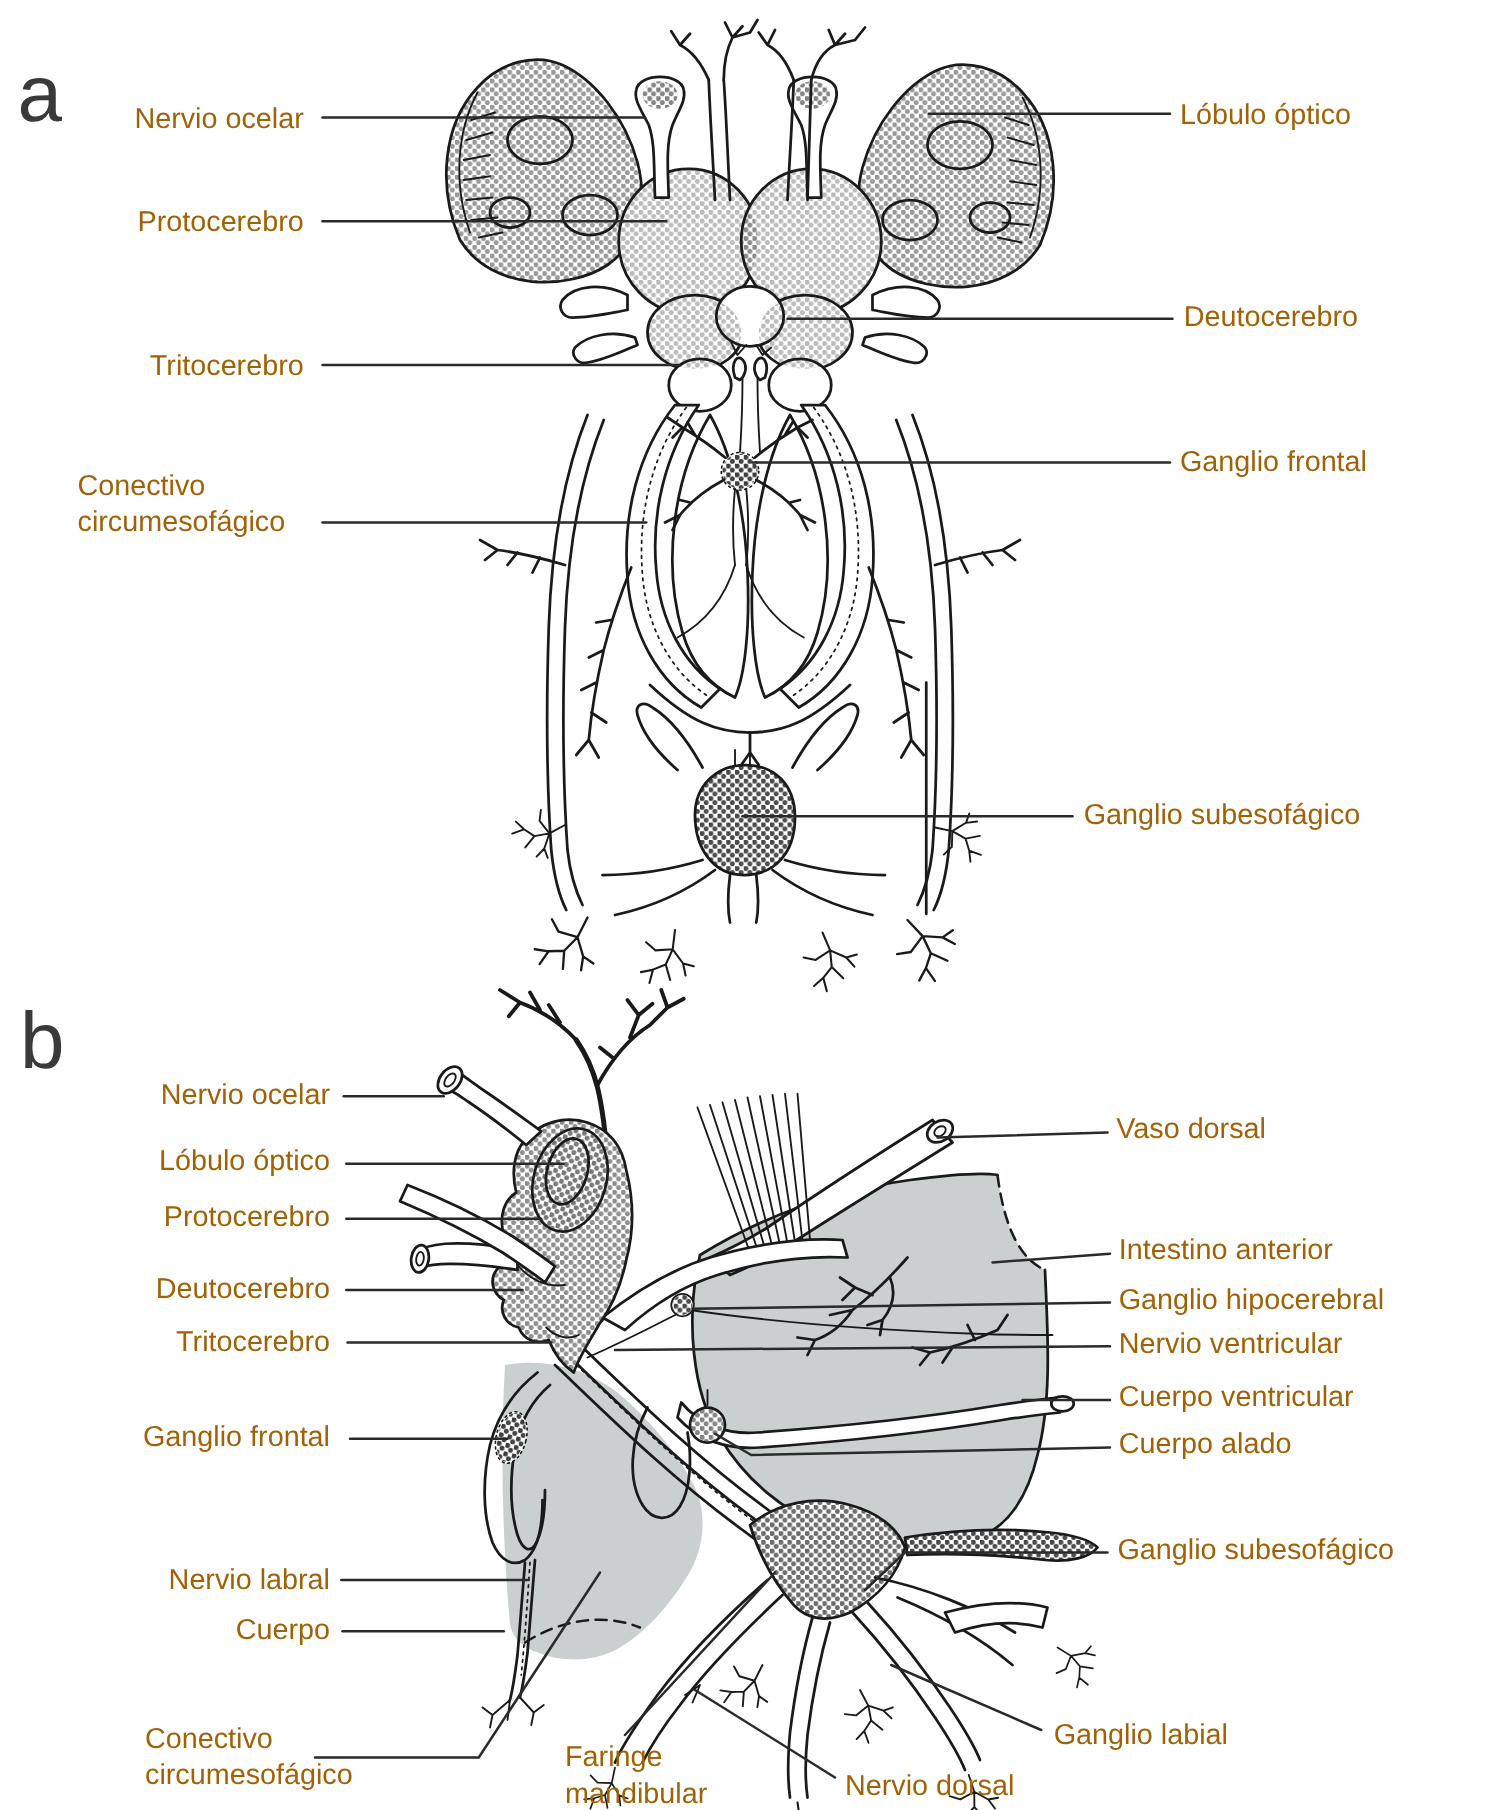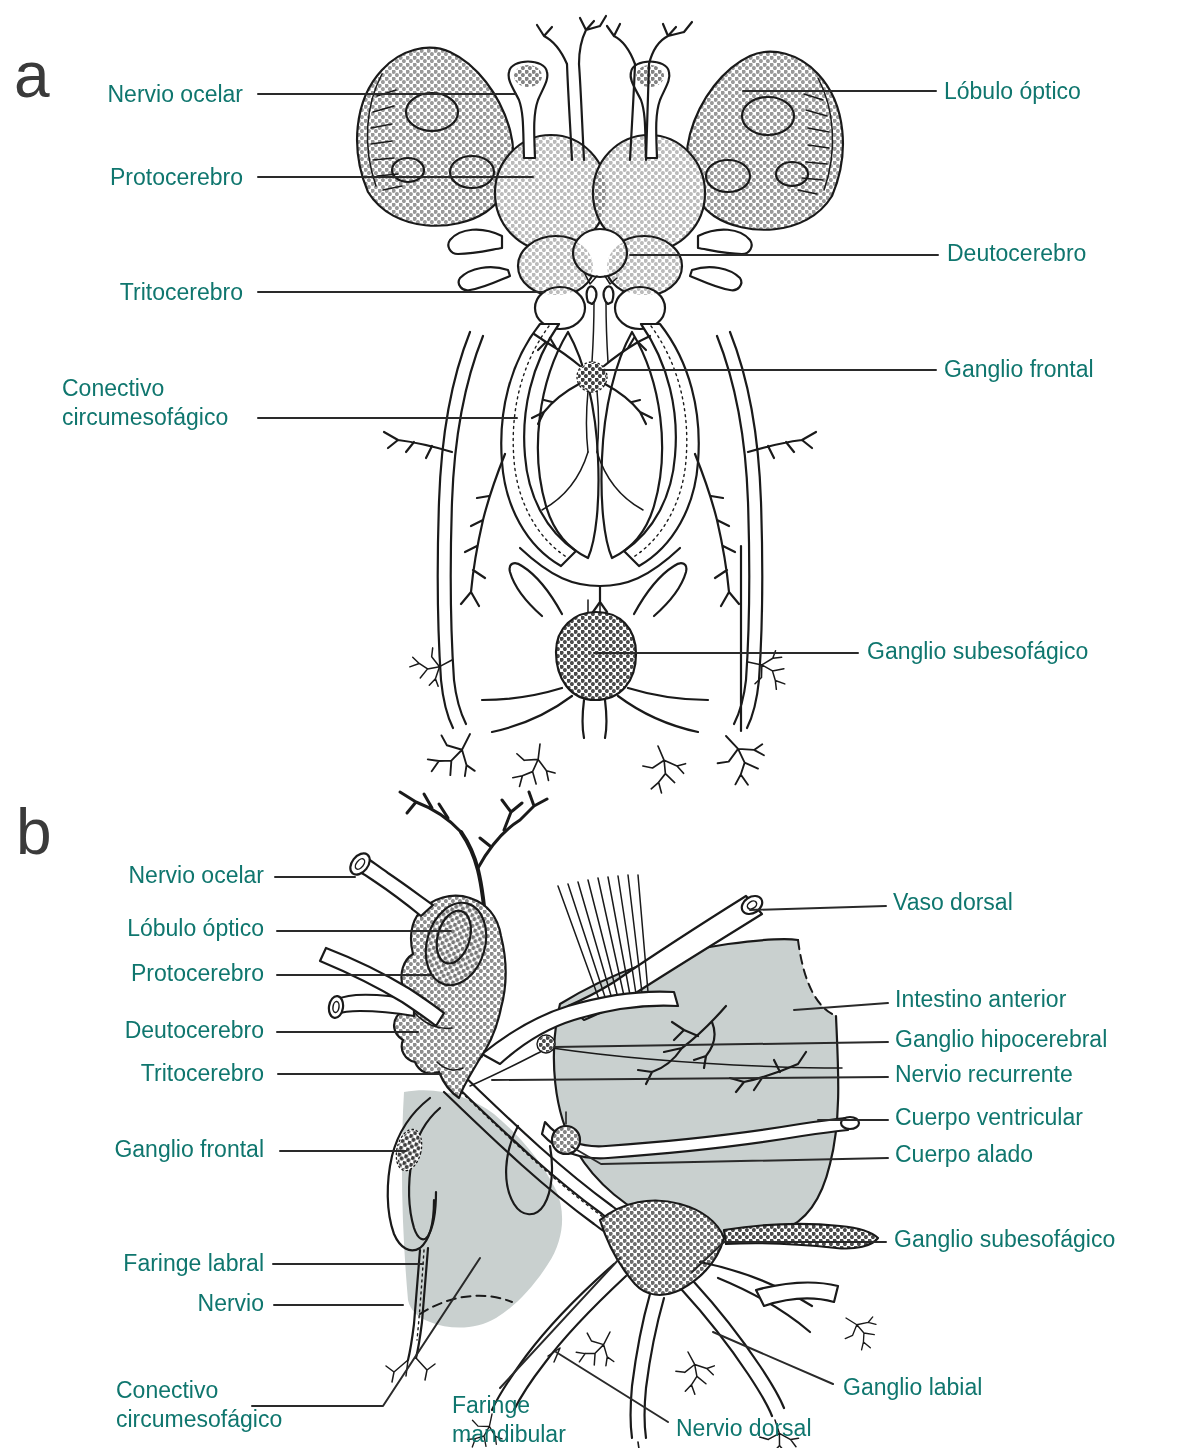--- a/index.html
+++ b/index.html
@@ -1,19 +1,19 @@
 <!DOCTYPE html>
 <html><head>
 <meta charset="utf-8">
 <style>
   html,body{margin:0;padding:0;background:#fff;}
   .fig{position:relative;width:1200px;height:1448px;background:#ffffff;overflow:hidden;
        font-family:"Liberation Sans",sans-serif;}
   .fig svg{position:absolute;left:0;top:0;}
-  .lbl{position:absolute;font-size:23px;line-height:1.27;color:#0f766e;white-space:pre-line;}
+  .lbl{position:absolute;font-size:23px;line-height:1.27;color:#a16207;white-space:pre-line;}
   .r{text-align:right;}
   .letter{position:absolute;font-size:64px;line-height:1;color:#3a3a3a;}
   
   path,ellipse,circle,line{stroke:#1a1a1a;stroke-width:2.2;fill:none;stroke-linecap:round;stroke-linejoin:round;}
   .f{fill:#ffffff;}
   .g{fill:#c9d0cf;stroke:none;}
   .d{fill:url(#dots);stroke:none;}
   .thin{stroke-width:1.5;}
   .thick{stroke-width:4;}
   .mid{stroke-width:3;}
@@ -315,28 +315,28 @@
 <div class="lbl" style="left:947px;top:239px">Deutocerebro</div>
 <div class="lbl" style="left:944px;top:355px">Ganglio frontal</div>
 <div class="lbl" style="left:867px;top:637px">Ganglio subesofágico</div>
 
 <div class="lbl r" style="left:20px;width:244px;top:861px">Nervio ocelar</div>
 <div class="lbl r" style="left:20px;width:244px;top:914px">Lóbulo óptico</div>
 <div class="lbl r" style="left:20px;width:244px;top:959px">Protocerebro</div>
 <div class="lbl r" style="left:20px;width:244px;top:1016px">Deutocerebro</div>
 <div class="lbl r" style="left:20px;width:244px;top:1059px">Tritocerebro</div>
 <div class="lbl r" style="left:20px;width:244px;top:1135px">Ganglio frontal</div>
-<div class="lbl r" style="left:20px;width:244px;top:1249px">Faringe labral</div>
-<div class="lbl r" style="left:20px;width:244px;top:1289px">Nervio</div>
+<div class="lbl r" style="left:20px;width:244px;top:1249px">Nervio labral</div>
+<div class="lbl r" style="left:20px;width:244px;top:1289px">Cuerpo</div>
 <div class="lbl" style="left:116px;top:1376px">Conectivo
 circumesofágico</div>
 <div class="lbl" style="left:893px;top:888px">Vaso dorsal</div>
 <div class="lbl" style="left:895px;top:985px">Intestino anterior</div>
 <div class="lbl" style="left:895px;top:1025px">Ganglio hipocerebral</div>
-<div class="lbl" style="left:895px;top:1060px">Nervio recurrente</div>
+<div class="lbl" style="left:895px;top:1060px">Nervio ventricular</div>
 <div class="lbl" style="left:895px;top:1103px">Cuerpo ventricular</div>
 <div class="lbl" style="left:895px;top:1140px">Cuerpo alado</div>
 <div class="lbl" style="left:894px;top:1225px">Ganglio subesofágico</div>
 <div class="lbl" style="left:843px;top:1373px">Ganglio labial</div>
 <div class="lbl" style="left:452px;top:1391px">Faringe
 mandibular</div>
 <div class="lbl" style="left:676px;top:1414px">Nervio dorsal</div>
 
 </div>
 

